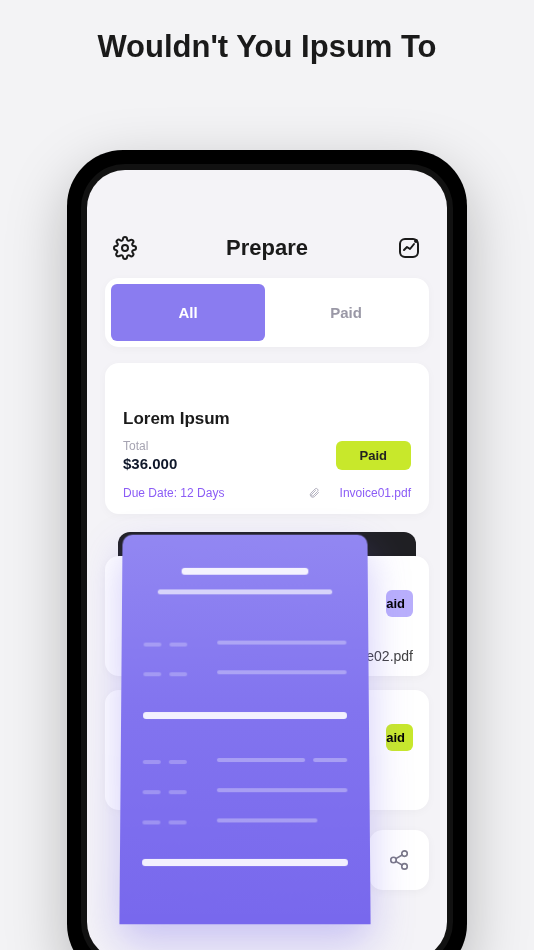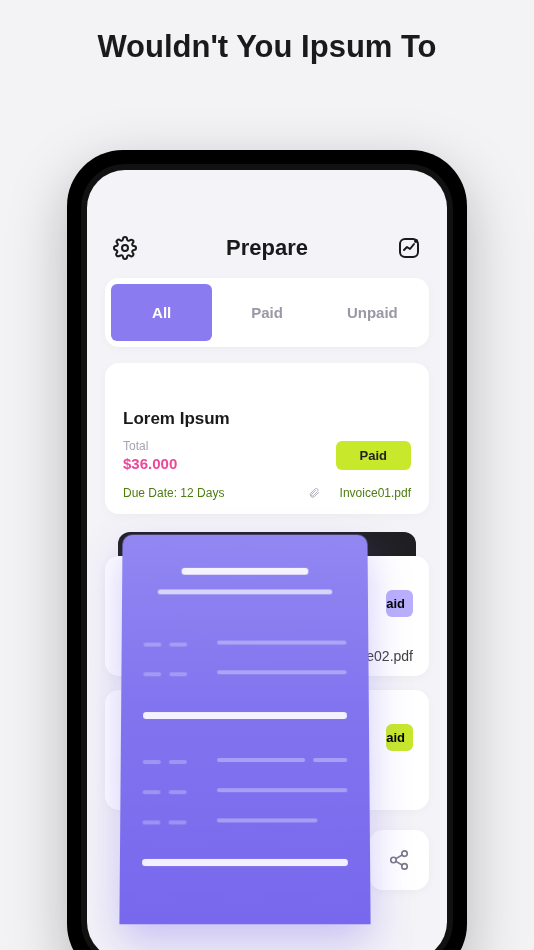--- a/index.html
+++ b/index.html
@@ -126,35 +126,35 @@
     color: #1a1a1a;
     margin-bottom: 10px;
     margin-top: 28px;
   }
   .card-row {
     display: flex;
     justify-content: space-between;
     align-items: center;
   }
   .total-label { font-size: 12px; color: #a6a4b2; }
-  .total-value { font-size: 15px; font-weight: 600; color: #ec4899; margin-top: 2px; }
+  .total-value { font-size: 15px; font-weight: 600; color: #0f172a; margin-top: 2px; }
   .badge {
     background: #c8e82b;
     color: #222;
     font-size: 13px;
     font-weight: 700;
     padding: 7px 24px;
     border-radius: 6px;
   }
   .card-foot {
     display: flex;
     justify-content: space-between;
     margin-top: 14px;
     font-size: 12px;
-    color: #4d7c0f;
+    color: #8b5cf6;
   }
   .attach {
     display: inline-flex;
     align-items: center;
     gap: 20px;
   }
   .black-bar {
     margin: 18px auto 0 auto;
     background: #1f1f23;
     height: 40px;
@@ -273,21 +273,20 @@
               <rect x="3" y="3" width="18" height="18" rx="5"></rect>
               <path d="M7 14l3-3 3 2 4-5"></path>
               <circle cx="19" cy="5" r="2" fill="currentColor" stroke="none"></circle>
             </svg>
           </div>
         </div>
 
         <div class="tabs">
           <div class="tab active">All</div>
           <div class="tab">Paid</div>
-          <div class="tab">Unpaid</div>
         </div>
 
         <div class="card">
           <div class="card-title">Lorem Ipsum</div>
           <div class="card-row">
             <div>
               <div class="total-label">Total</div>
               <div class="total-value">$36.000</div>
             </div>
             <div class="badge">Paid</div>

